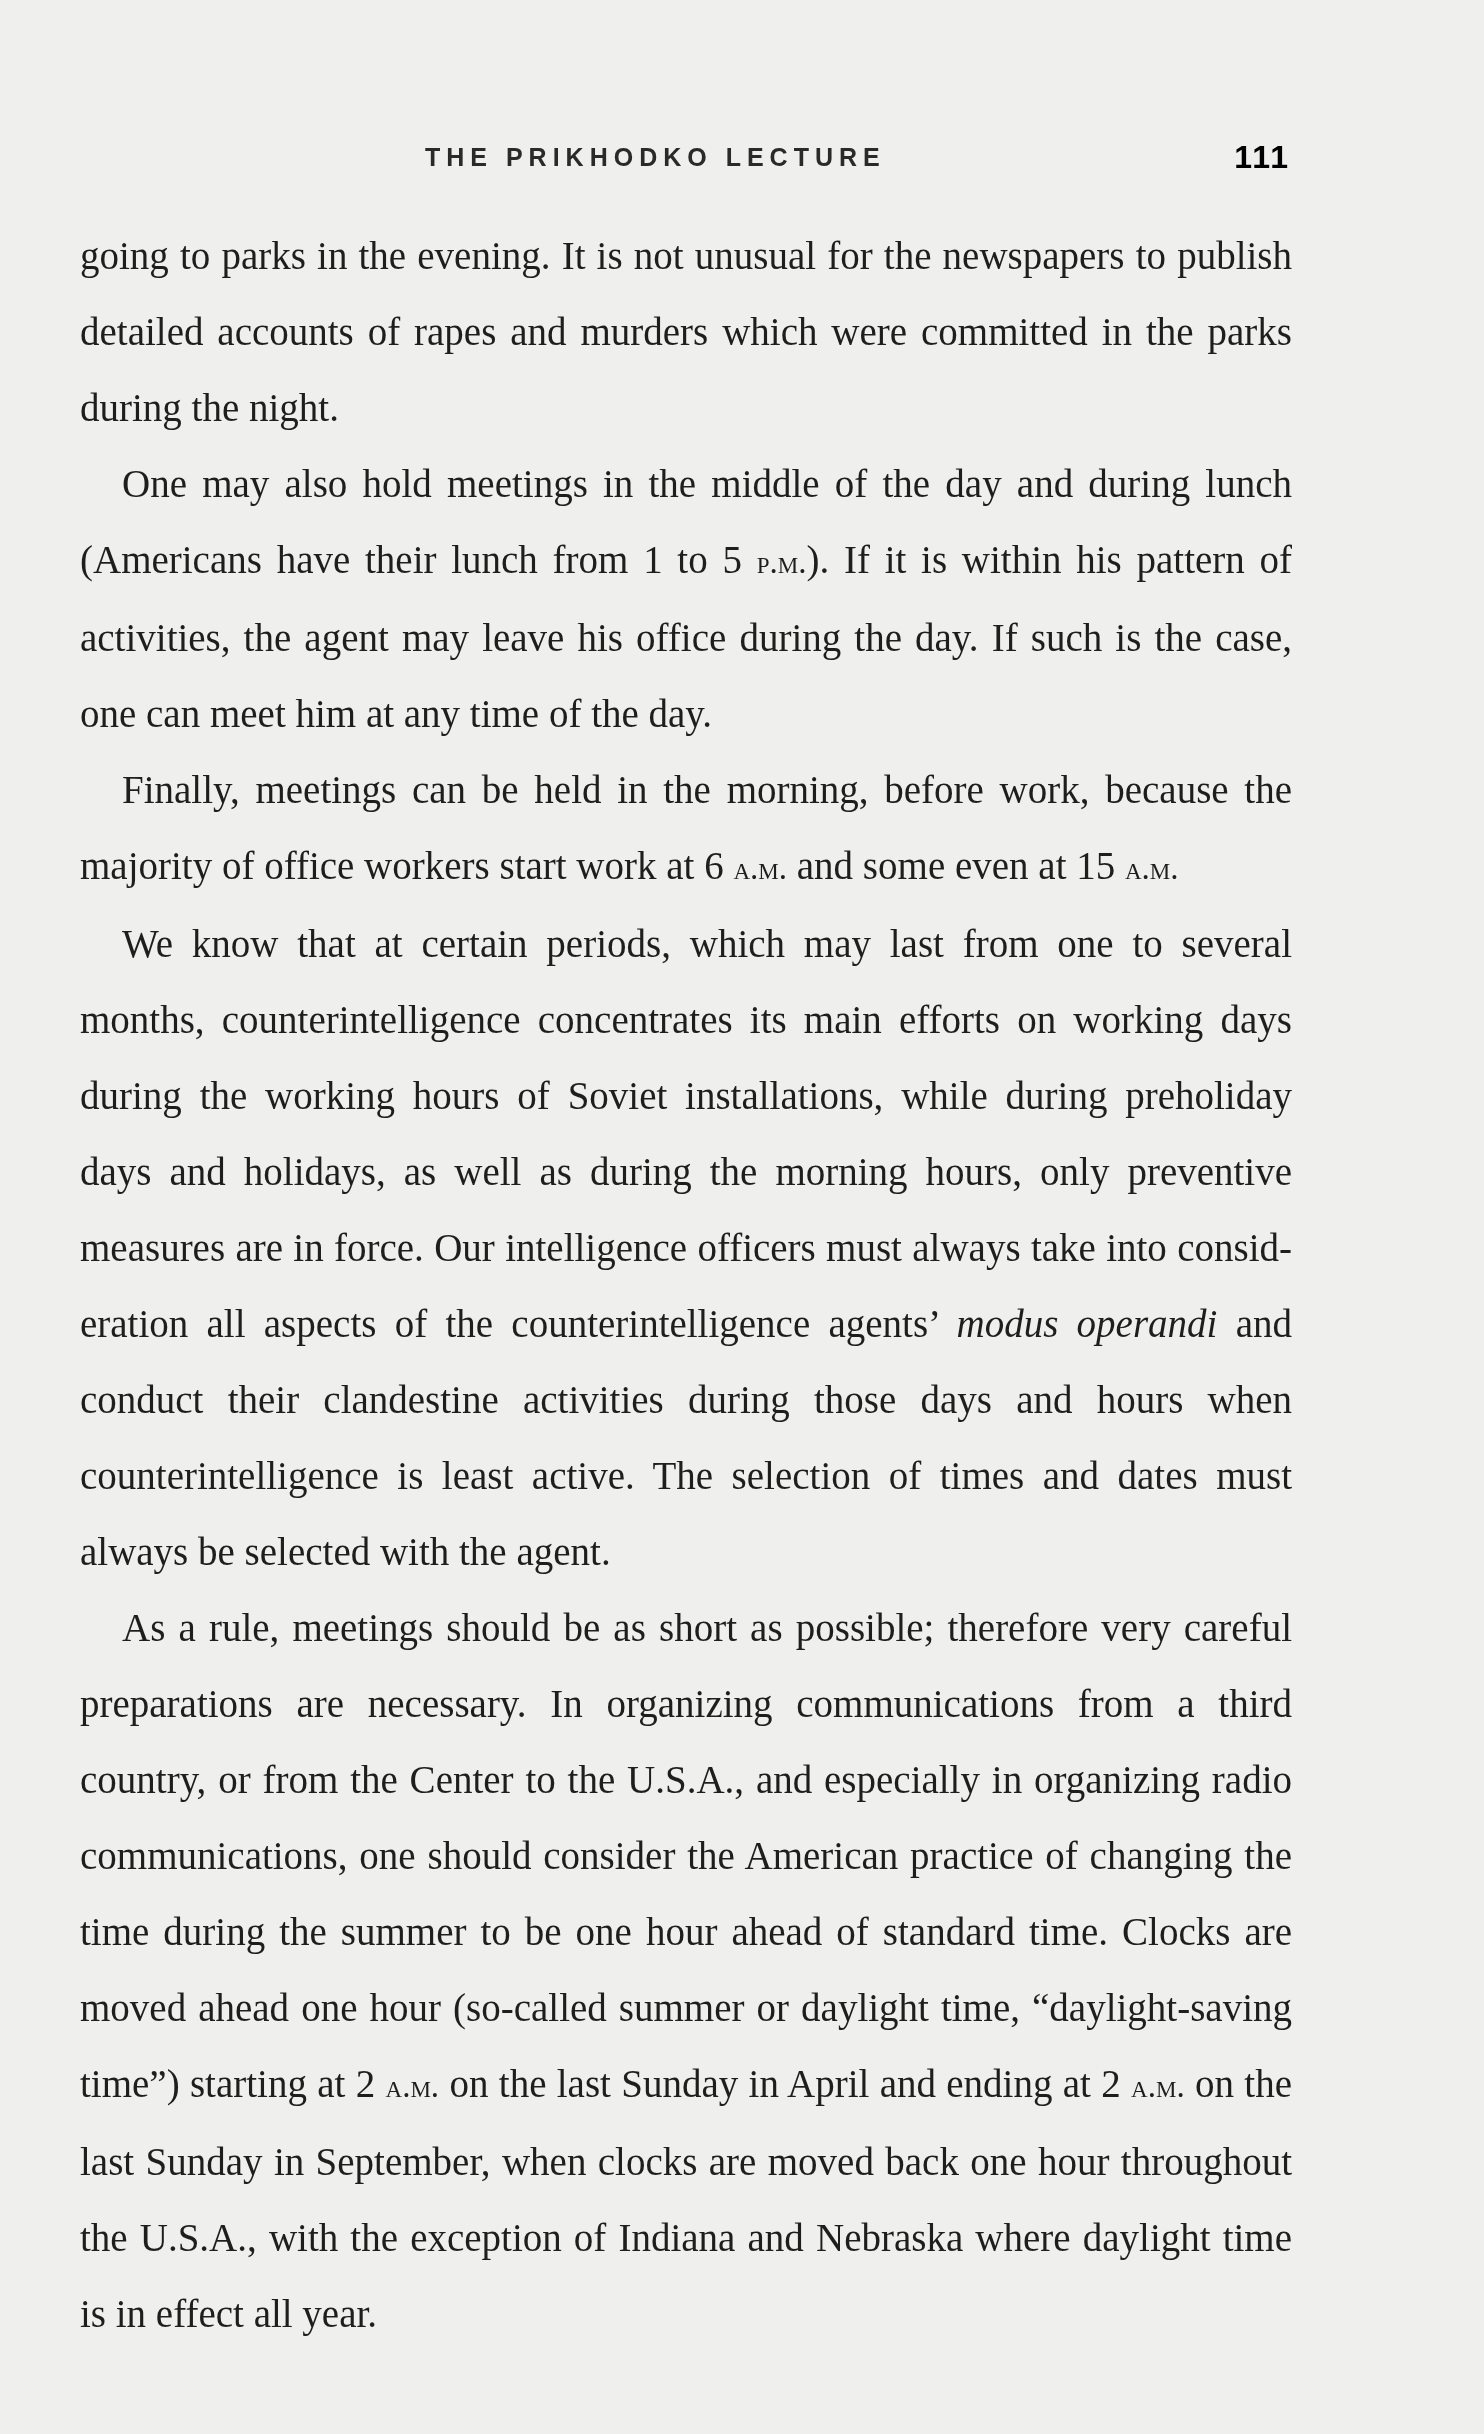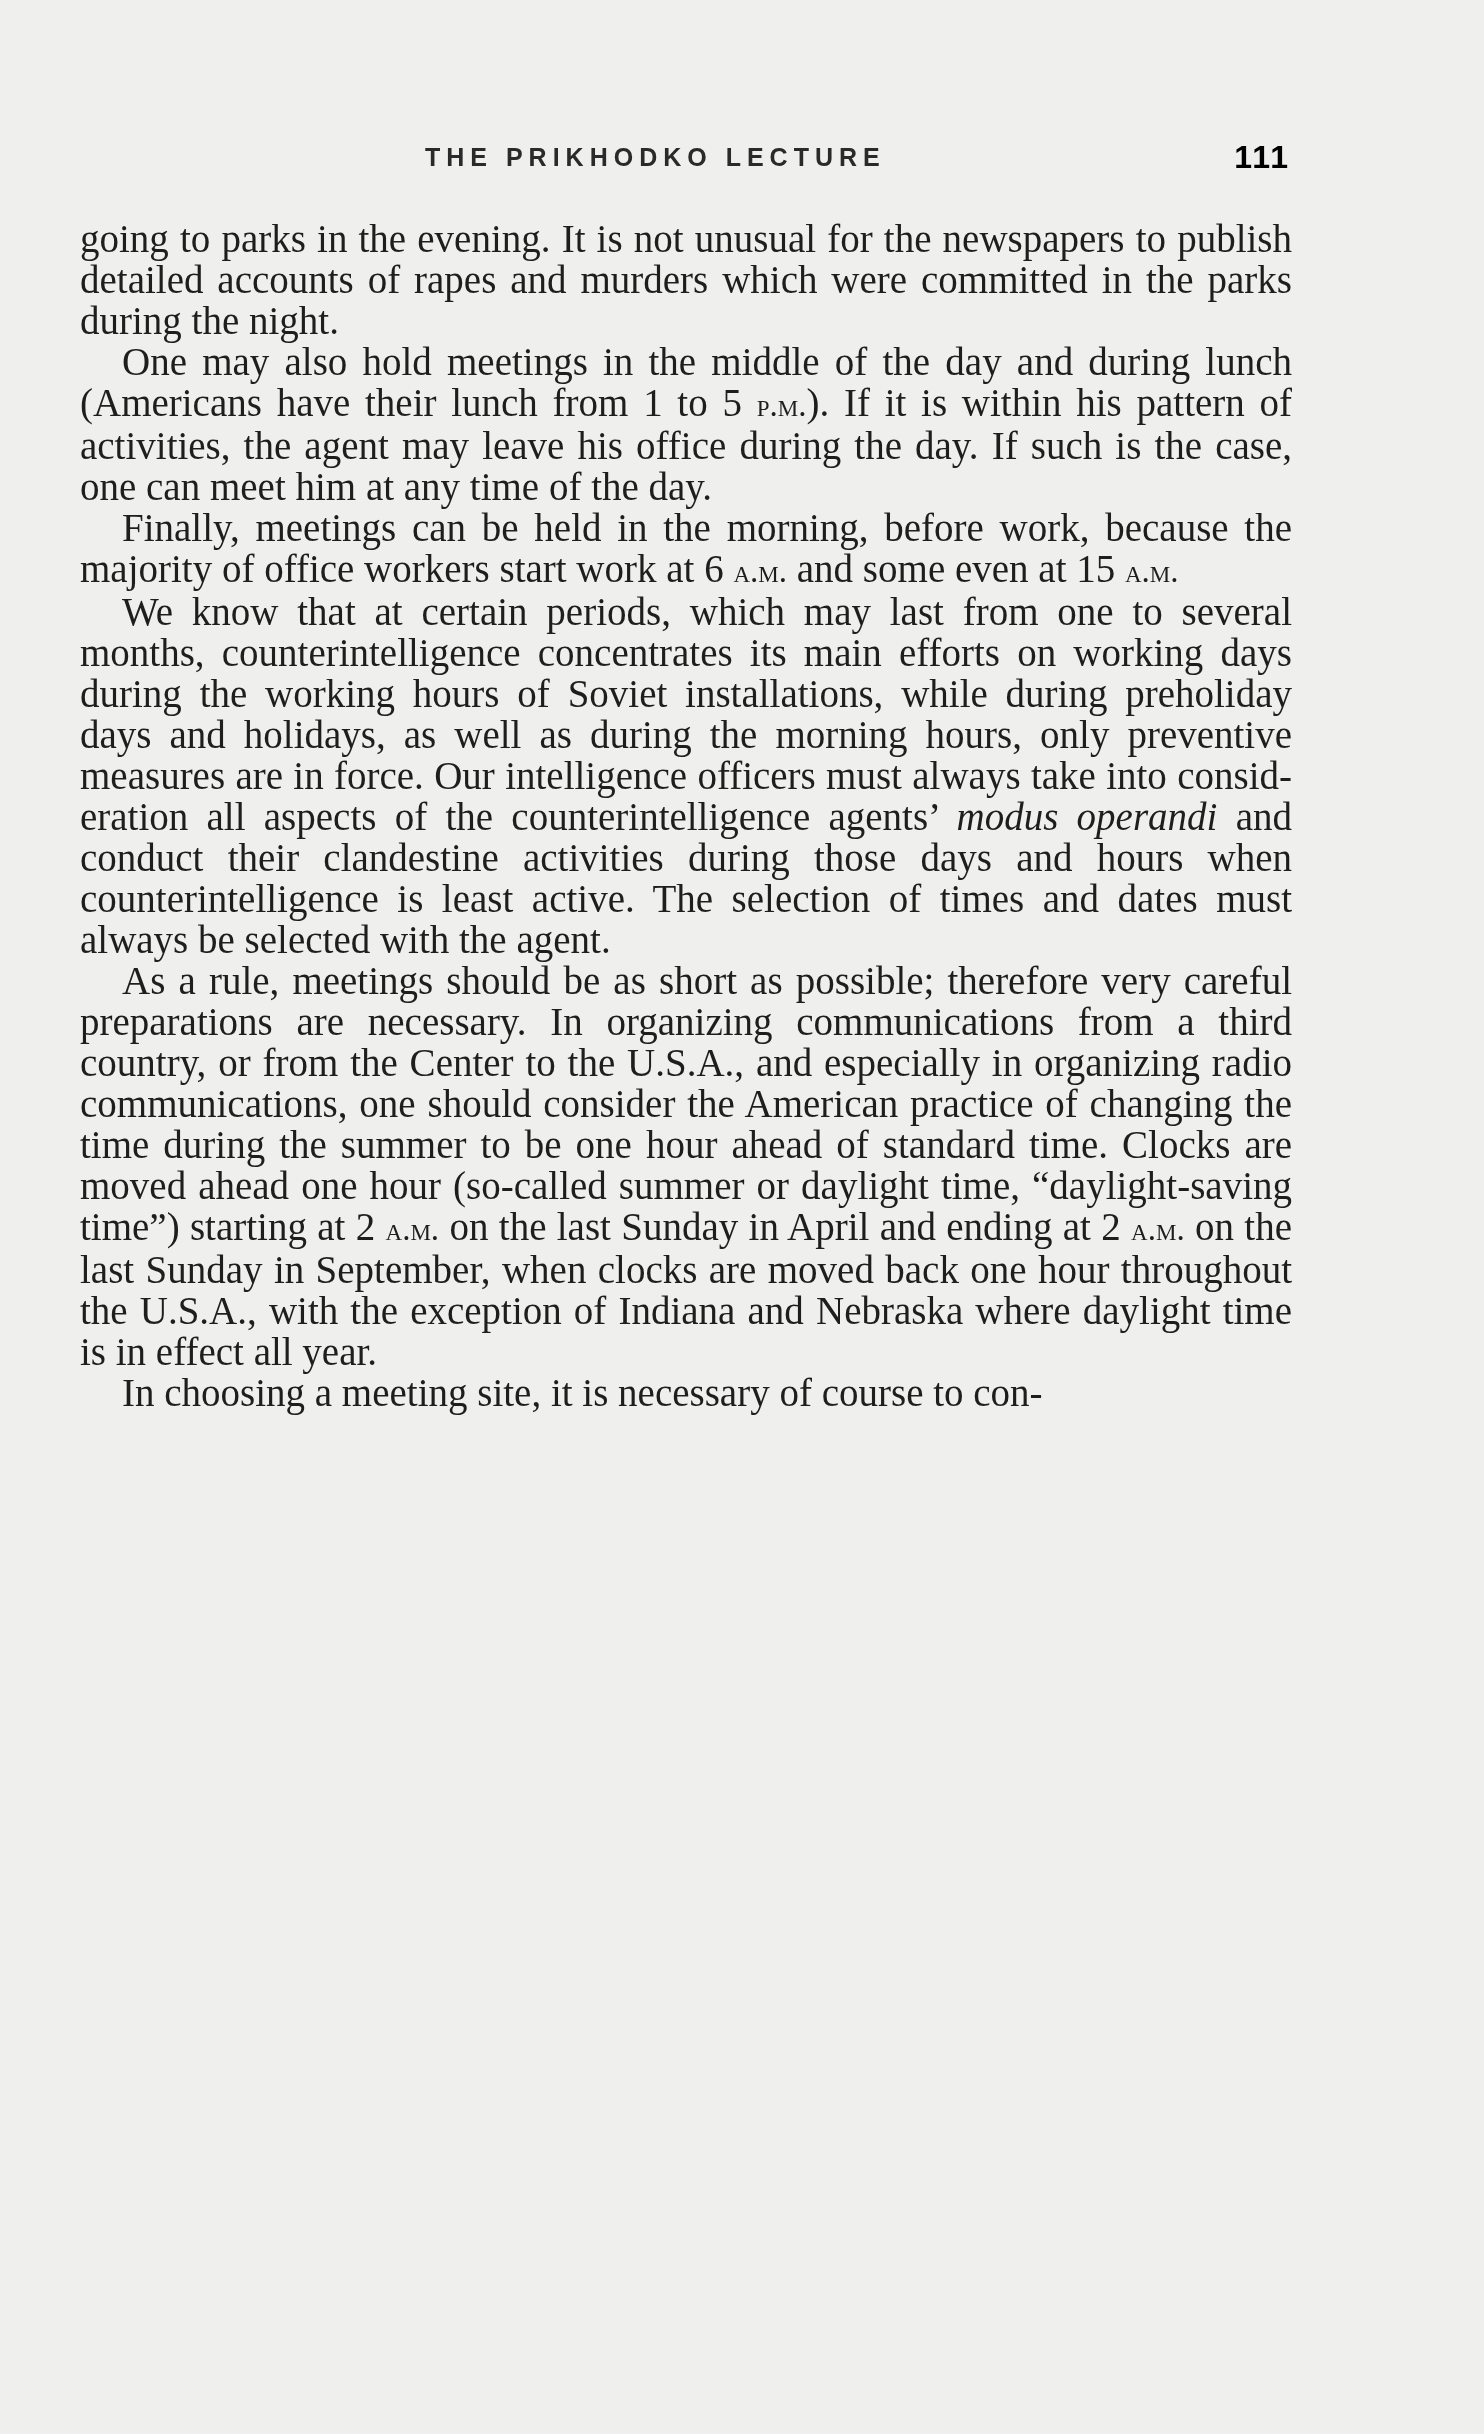--- a/index.html
+++ b/index.html
@@ -23,21 +23,21 @@
     text-align: right;
   }
   .page-number {
     position: absolute; right: 0; top: 4px;
     font-family: "Liberation Sans", "DejaVu Sans", sans-serif;
     font-weight: bold; font-size: 32px; letter-spacing: 2px;
     color: #000000;
   }
   .body-text {
     position: absolute; left: 80px; top: 218px; width: 1212px;
-    font-size: 39px; line-height: 41px;
+    font-size: 39px; line-height: 76px;
     text-align: justify;
   }
   .body-text p { margin: 0; text-indent: 42px; }
   .body-text p.cont { text-indent: 0; }
   .sc { font-variant: small-caps; font-size: 0.85em; }
   .it { font-style: italic; }
 </style>
 </head>
 <body>
 
@@ -45,14 +45,13 @@
   <span class="running-head">THE PRIKHODKO LECTURE</span>
   <span class="page-number">111</span>
 </div>
 
 <div class="body-text">
   <p class="cont"><span>going to parks in the evening. It is not unusual for the news­papers to publish detailed accounts of rapes and murders which were committed in the parks during the night.</span></p>
   <p><span>One may also hold meetings in the middle of the day and during lunch (Americans have their lunch from 1 to 5 </span><span class="sc">p.m.</span><span>). If it is within his pattern of activities, the agent may leave his office during the day. If such is the case, one can meet him at any time of the day.</span></p>
   <p><span>Finally, meetings can be held in the morning, before work, because the majority of office workers start work at 6 </span><span class="sc">a.m.</span><span> and some even at 15 </span><span class="sc">a.m.</span></p>
   <p><span>We know that at certain periods, which may last from one to several months, counterintelligence concentrates its main ef­forts on working days during the working hours of Soviet in­stallations, while during preholiday days and holidays, as well as during the morning hours, only preventive measures are in force. Our intelligence officers must always take into consid­eration all aspects of the counterintelligence agents’ </span><span class="it">modus operandi</span><span> and conduct their clandestine activities during those days and hours when counterintelligence is least active. The selection of times and dates must always be selected with the agent.</span></p>
   <p><span>As a rule, meetings should be as short as possible; therefore very careful preparations are necessary. In organizing communi­cations from a third country, or from the Center to the U.S.A., and especially in organizing radio communications, one should consider the American practice of changing the time during the summer to be one hour ahead of standard time. Clocks are moved ahead one hour (so-called summer or daylight time, “daylight-saving time”) starting at 2 </span><span class="sc">a.m.</span><span> on the last Sunday in April and ending at 2 </span><span class="sc">a.m.</span><span> on the last Sunday in September, when clocks are moved back one hour throughout the U.S.A., with the exception of Indiana and Nebraska where daylight time is in effect all year.</span></p>
-  <p><span>In choosing a meeting site, it is necessary of course to con-</span></p>
 </div>
 
 </body></html>

